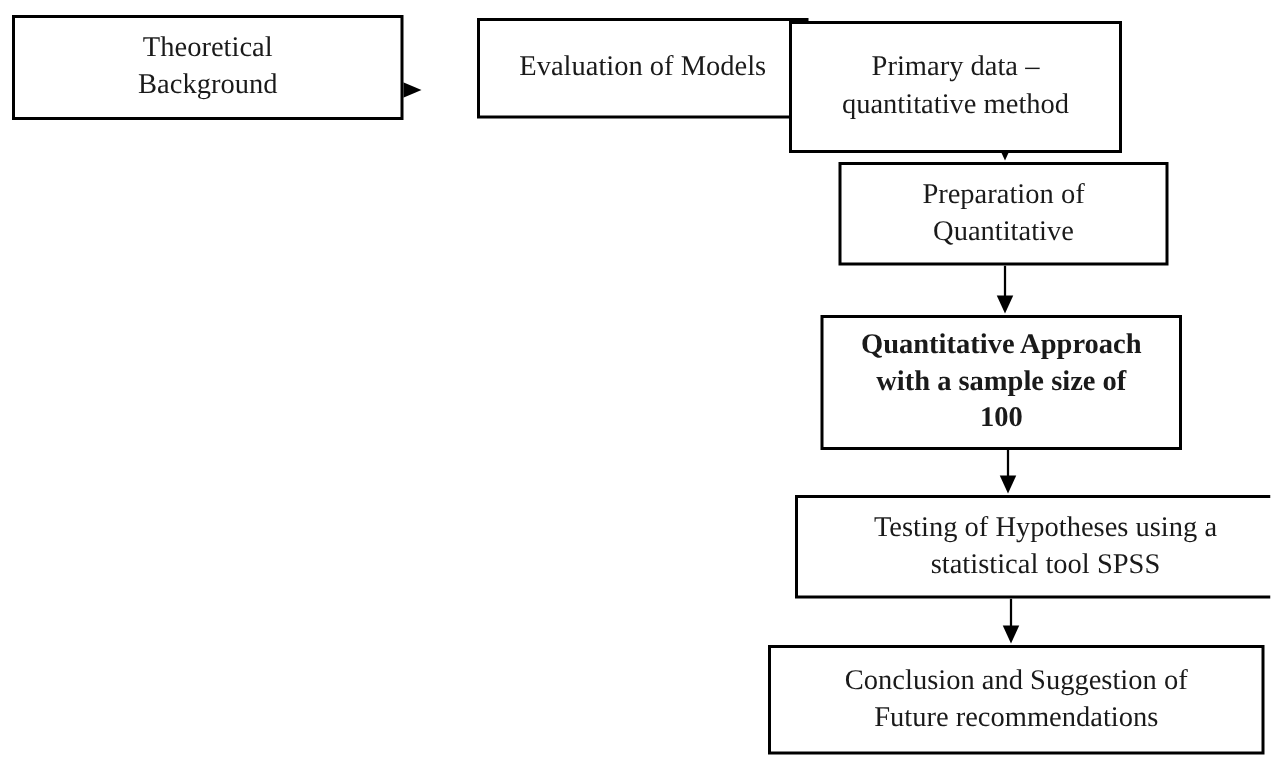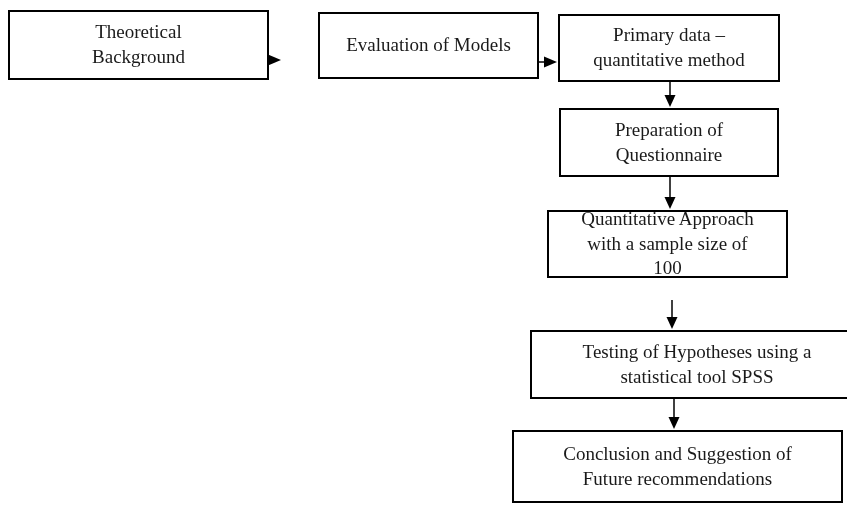--- a/index.html
+++ b/index.html
@@ -26,23 +26,23 @@
     text-align: center;
     font-size: 19px;
     line-height: 1.3;
     color: #1a1a1a;
     white-space: pre-line;
     padding: 2px 6px;
   }
   
   .n1 { left: 8px;   top: 10px;  width: 261px; height: 70px; }
   .n2 { left: 282px; top: 12px;  width: 221px; height: 67px; margin-left: 36px; }
-  .n3 { left: 558px; top: 14px;  width: 222px; height: 68px; }
+  .n3 { left: 526px; top: 14px;  width: 222px; height: 88px; }
   .n4 { left: 559px; top: 108px; width: 220px; height: 69px; }
-  .n5 { left: 547px; top: 210px; width: 241px; height: 68px; }
+  .n5 { left: 547px; top: 210px; width: 241px; height: 90px; font-weight: bold; }
   .n6 { left: 530px; top: 330px; width: 334px; height: 69px; }
   .n7 { left: 512px; top: 430px; width: 331px; height: 73px; }
   .edges {
     position: absolute;
     left: 0;
     top: 0;
     width: 847px;
     height: 511px;
     pointer-events: none;
   }
@@ -87,21 +87,21 @@
 
   <div class="node n1">Theoretical
 Background</div>
 
   <div class="node n2">Evaluation of Models</div>
 
   <div class="node n3">Primary data –
 quantitative method</div>
 
   <div class="node n4">Preparation of
-Questionnaire</div>
+Quantitative</div>
 
   <div class="node n5">Quantitative Approach
 with a sample size of
 100</div>
 
   <div class="node n6">Testing of Hypotheses using a
 statistical tool SPSS</div>
 
   <div class="node n7">Conclusion and Suggestion of
 Future recommendations</div>

